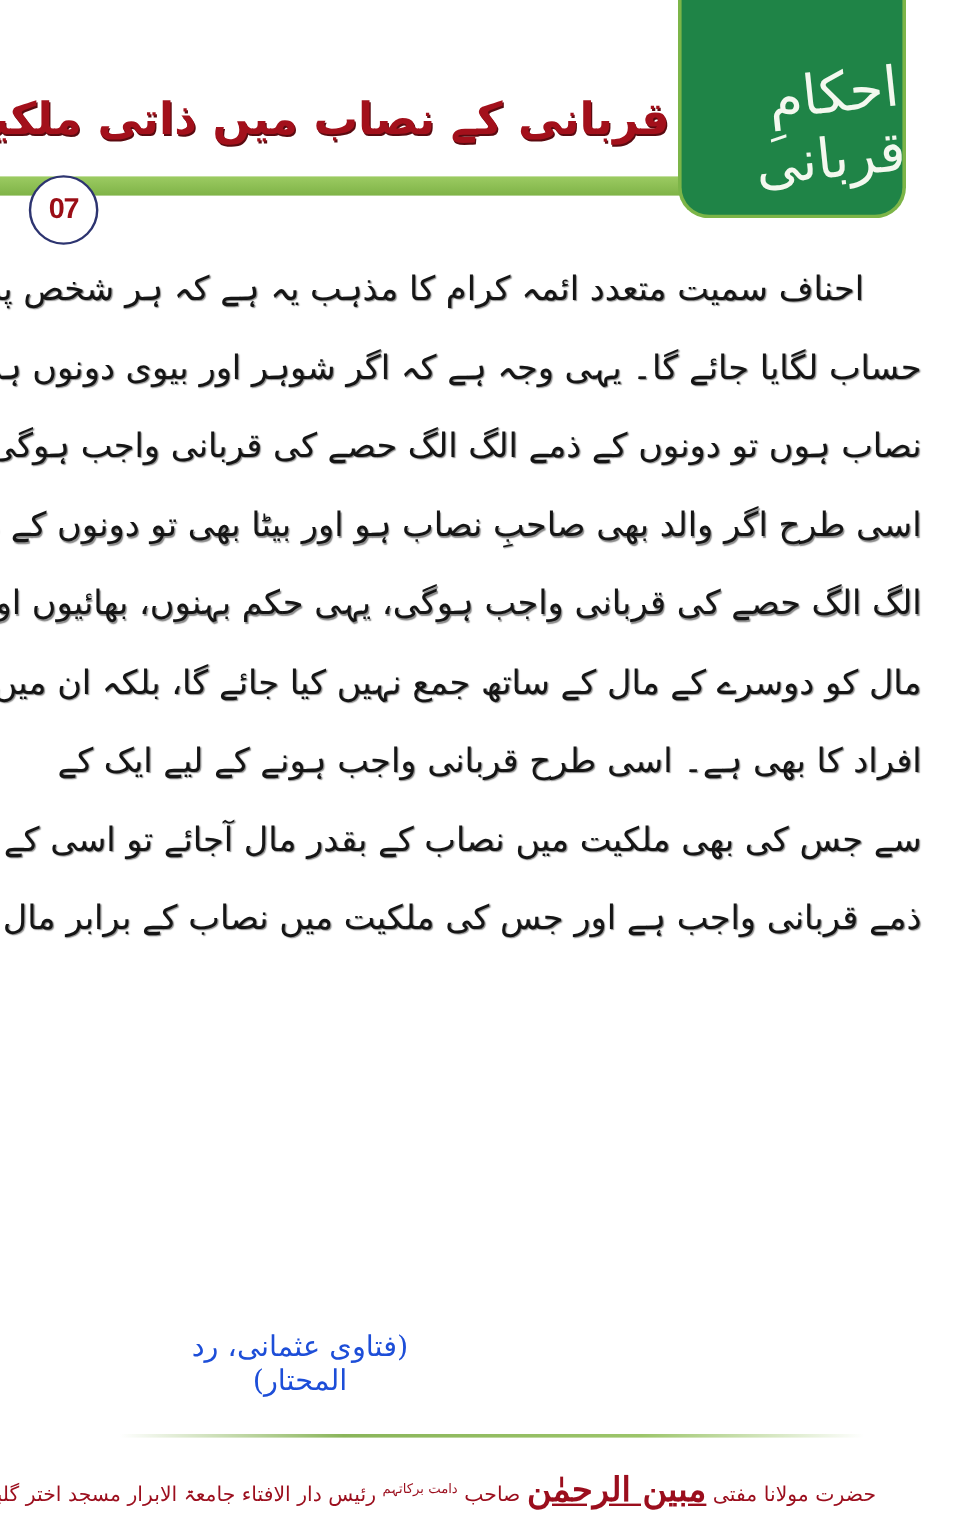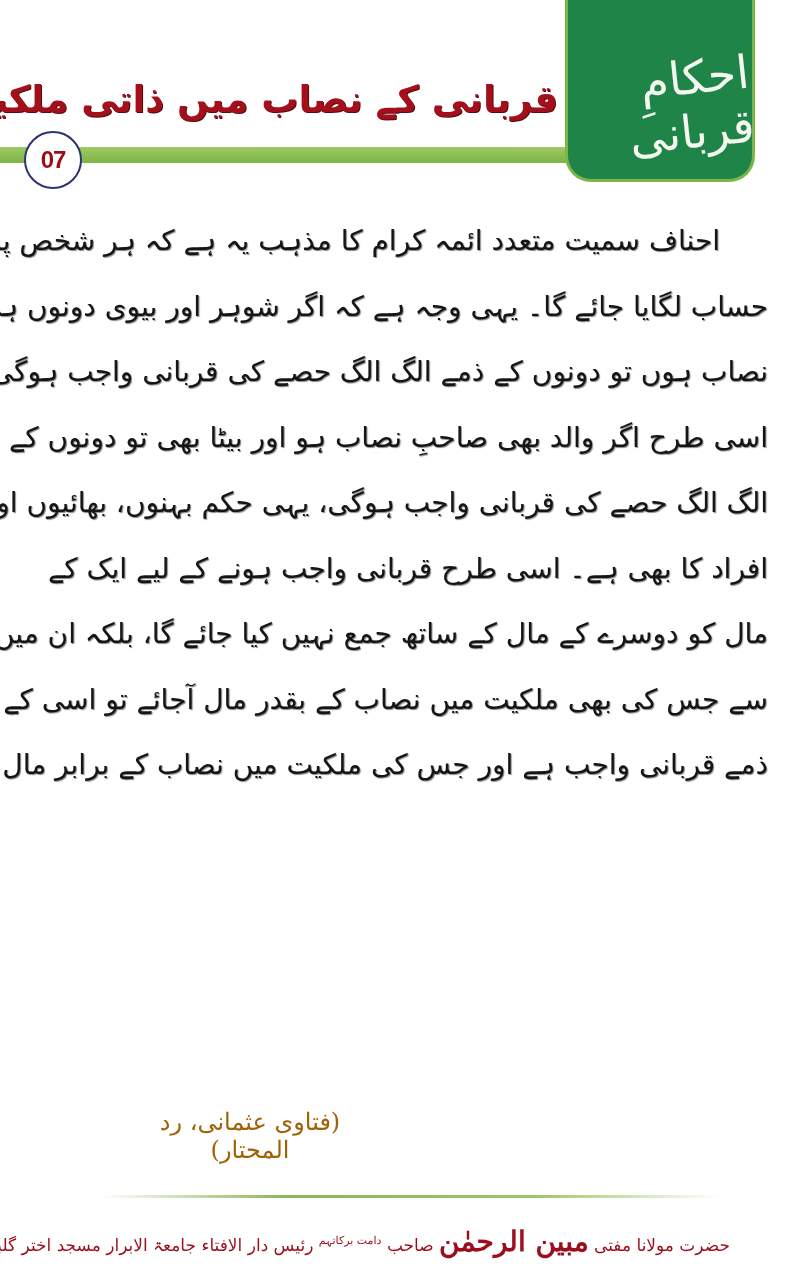--- a/index.html
+++ b/index.html
@@ -7,21 +7,21 @@
     width: 808px; height: 1280px; overflow: hidden;
     background: #ffffff; position: relative;
     font-family: "DejaVu Sans", sans-serif;
   }
   .header { position: absolute; left: 0; top: 0; width: 808px; height: 200px; }
   .green-bar {
     position: absolute; left: 0; top: 147px; width: 570px; height: 16px;
     background: linear-gradient(#9ccb62, #7fb347);
   }
   .page-num {
-    position: absolute; left: 24px; top: 131px; width: 54px; height: 54px;
+    position: absolute; left: 24px; top: 146px; width: 54px; height: 54px;
     border: 2px solid #2d3470; border-radius: 50%; background: #ffffff;
     display: flex; align-items: center; justify-content: center;
     color: #9b0e16; font-family: "Liberation Sans", sans-serif;
     font-weight: bold; font-size: 24px; letter-spacing: -1px;
   }
   .badge {
     position: absolute; left: 565px; top: -4px; width: 184px; height: 183px;
     background: #1f8447; border: 3px solid #7cb548; border-top: none;
     border-radius: 0 0 26px 26px;
     display: flex; align-items: center; justify-content: center;
@@ -43,32 +43,32 @@
     color: #151515; font-family: "DejaVu Sans", sans-serif;
     font-size: 28px; line-height: 65.5px;
     text-shadow: 1px 1px 1px #888;
   }
   .line { display: block; white-space: nowrap; text-align-last: justify; }
   .line.first { padding-right: 48px; }
   .line.last { text-align-last: right; }
   .citation {
     position: absolute; left: 140px; top: 1108px; width: 220px;
     direction: rtl; text-align: center;
-    color: #a16207; font-family: "DejaVu Serif", serif; font-size: 24px;
+    color: #1d4ed8; font-family: "DejaVu Serif", serif; font-size: 24px;
   }
   .divider {
     position: absolute; left: 100px; top: 1195px; width: 620px; height: 3px;
     background: linear-gradient(to right, rgba(160,160,160,0), #8ab55a 30%, #9cc56a 70%, rgba(160,160,160,0));
   }
   .footer {
     position: absolute; left: 90px; top: 1225px; width: 640px;
     direction: rtl; text-align: center; white-space: nowrap;
     color: #9b0e1d; font-family: "DejaVu Serif", serif; font-size: 17px;
   }
-  .footer .name { font-size: 28px; font-weight: bold; }
+  .footer .name { font-size: 28px; font-weight: bold; text-decoration: underline; }
   .footer .honor { font-size: 11px; vertical-align: super; }
 </style>
 </head>
 <body>
 
 <div class="header">
   <div class="green-bar"></div>
   <div class="page-num">
     <span>07</span>
   </div>
@@ -77,22 +77,22 @@
   </div>
   <div class="title">قربانی کے نصاب میں ذاتی ملکیت کا اعتبار</div>
 </div>
 
 <div class="body-text">
   <span class="line first">احناف سمیت متعدد ائمہ کرام کا مذہب یہ ہے کہ ہر شخص پر اسی کی</span>
   <span class="line">حساب لگایا جائے گا۔ یہی وجہ ہے کہ اگر شوہر اور بیوی دونوں ہی صاحبِ</span>
   <span class="line">نصاب ہوں تو دونوں کے ذمے الگ الگ حصے کی قربانی واجب ہوگی،</span>
   <span class="line">اسی طرح اگر والد بھی صاحبِ نصاب ہو اور بیٹا بھی تو دونوں کے ذمے</span>
   <span class="line">الگ الگ حصے کی قربانی واجب ہوگی، یہی حکم بہنوں، بھائیوں اور دیگر</span>
+  <span class="line">مال کو دوسرے کے مال کے ساتھ جمع نہیں کیا جائے گا، بلکہ ان میں</span>
   <span class="line">افراد کا بھی ہے۔ اسی طرح قربانی واجب ہونے کے لیے ایک کے</span>
-  <span class="line">مال کو دوسرے کے مال کے ساتھ جمع نہیں کیا جائے گا، بلکہ ان میں</span>
   <span class="line">سے جس کی بھی ملکیت میں نصاب کے بقدر مال آجائے تو اسی کے</span>
   <span class="line">ذمے قربانی واجب ہے اور جس کی ملکیت میں نصاب کے برابر مال نہ</span>
 </div>
 
 <div class="citation">(فتاوی عثمانی، رد المحتار)</div>
 
 <div class="divider"></div>
 
 <div class="footer">
   <span>حضرت مولانا مفتی</span>

